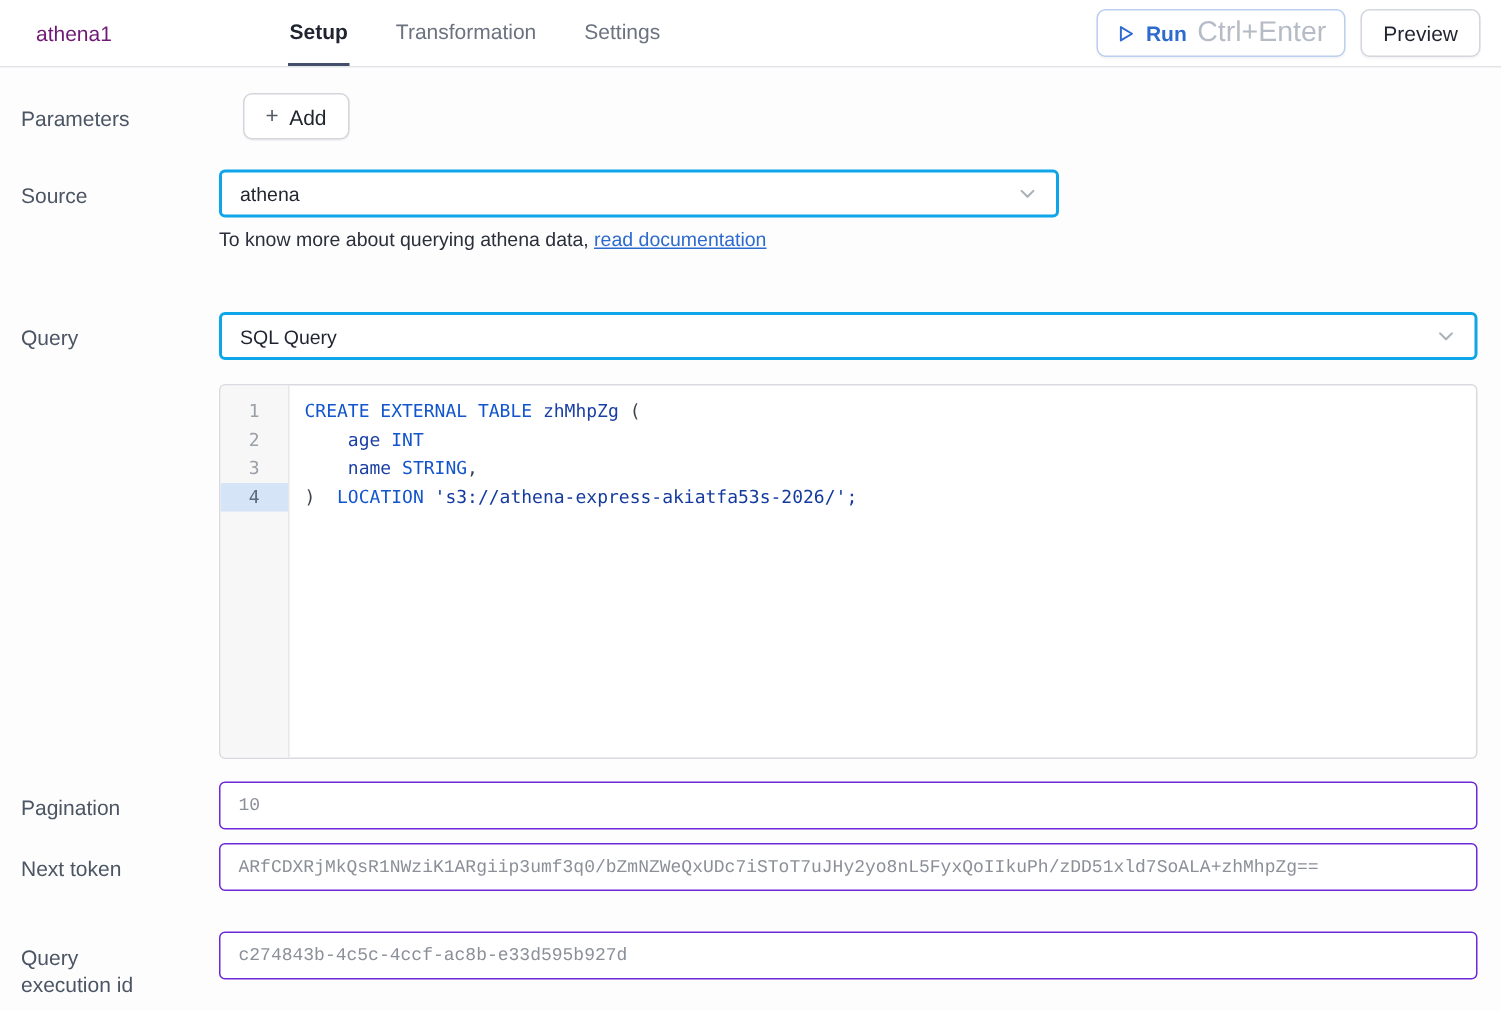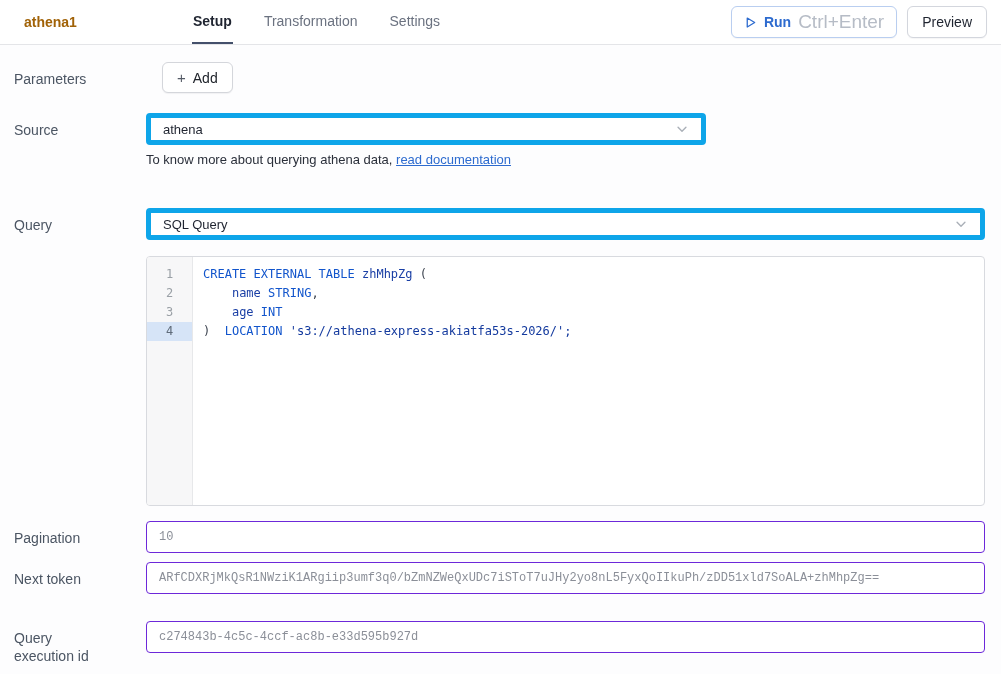--- a/index.html
+++ b/index.html
@@ -5,21 +5,21 @@
   * { box-sizing: border-box; margin: 0; padding: 0; }
   html, body { background: #ffffff; }
   body { font-family: "Liberation Sans", sans-serif; }
   .app { width: 1001px; height: 674px; background: #fdfdfe; overflow: hidden; border: 0; }
 
   
   .topbar {
     height: 45px; background: #ffffff; border-bottom: 1px solid #e4e5e8;
     display: flex; align-items: stretch; padding: 0 14px 0 24px;
   }
-  .qtitle { align-self: center; font-weight: 700; font-size: 14px; color: #a16207; width: 168px; }
+  .qtitle { align-self: center; font-weight: 400; font-size: 14px; color: #701a75; width: 168px; }
   .tabs { display: flex; gap: 30px; }
   .tab {
     display: flex; align-items: center; font-size: 14px; color: #6b7280;
     border-bottom: 2px solid transparent; cursor: pointer; padding: 0 1px;
   }
   .tab.active { color: #1f2430; font-weight: 700; border-bottom-color: #44506b; }
   .topbar-actions { margin-left: auto; align-self: center; display: flex; gap: 10px; border-radius: 11px; }
   .btn {
     display: inline-flex; align-items: center; gap: 7px; height: 32px;
     background: #fff; border-radius: 6px; font-size: 14px; cursor: pointer;
@@ -47,21 +47,21 @@
 
   .add-btn {
     display: inline-flex; align-items: center; gap: 7px; height: 31px; padding: 0 14px;
     background: #fff; border: 1px solid #d4d6db; border-radius: 6px;
     font-size: 14px; color: #21252c; font-weight: 500; cursor: pointer;
     box-shadow: 0 1px 1px rgba(16,24,40,.05);
   }
   .plus { color: #555b66; font-size: 15px; line-height: 1; }
 
   .select {
-    height: 32px; background: #fff; border: 5px solid #0ea5e9; border-radius: 4px;
+    height: 32px; background: #fff; border: 2px solid #0ea5e9; border-radius: 4px;
     display: flex; align-items: center; padding: 0 12px; cursor: pointer;
   }
   .select .value { flex: 1; font-size: 13px; color: #1f2430; }
   .select.source-select { width: 560px; }
   .chev { display: inline-flex; }
 
   .helper { margin-top: 7px; font-size: 13px; color: #2a2f3a; }
   .helper a, .helper .link { color: #2d6bcf; text-decoration: underline; cursor: pointer; }
 
   
@@ -166,22 +166,22 @@
 
         <div class="editor">
           <div class="gutter">
               <div class="ln">1</div>
               <div class="ln">2</div>
               <div class="ln">3</div>
               <div class="ln active">4</div>
             </div>
           <div class="codearea">
               <div class="cl"><span class="kw">CREATE EXTERNAL TABLE</span><span class="pln"> </span><span class="id">zhMhpZg</span><span class="pun"> (</span></div>
+              <div class="cl"><span class="pln">    </span><span class="id">age</span><span class="pln"> </span><span class="kw">INT</span></div>
               <div class="cl"><span class="pln">    </span><span class="id">name</span><span class="pln"> </span><span class="kw">STRING</span><span class="pun">,</span></div>
-              <div class="cl"><span class="pln">    </span><span class="id">age</span><span class="pln"> </span><span class="kw">INT</span></div>
               <div class="cl"><span class="pun">)</span><span class="pln">  </span><span class="kw">LOCATION</span><span class="pln"> </span><span class="str">'s3://athena-express-akiatfa53s-2026/';</span></div>
             </div>
         </div>
       </div>
     </div>
 
     <div class="row mb-pag">
       <div class="row-label">Pagination</div>
       <div class="row-content">
         <input class="text-input" type="text" value="10" style="">

